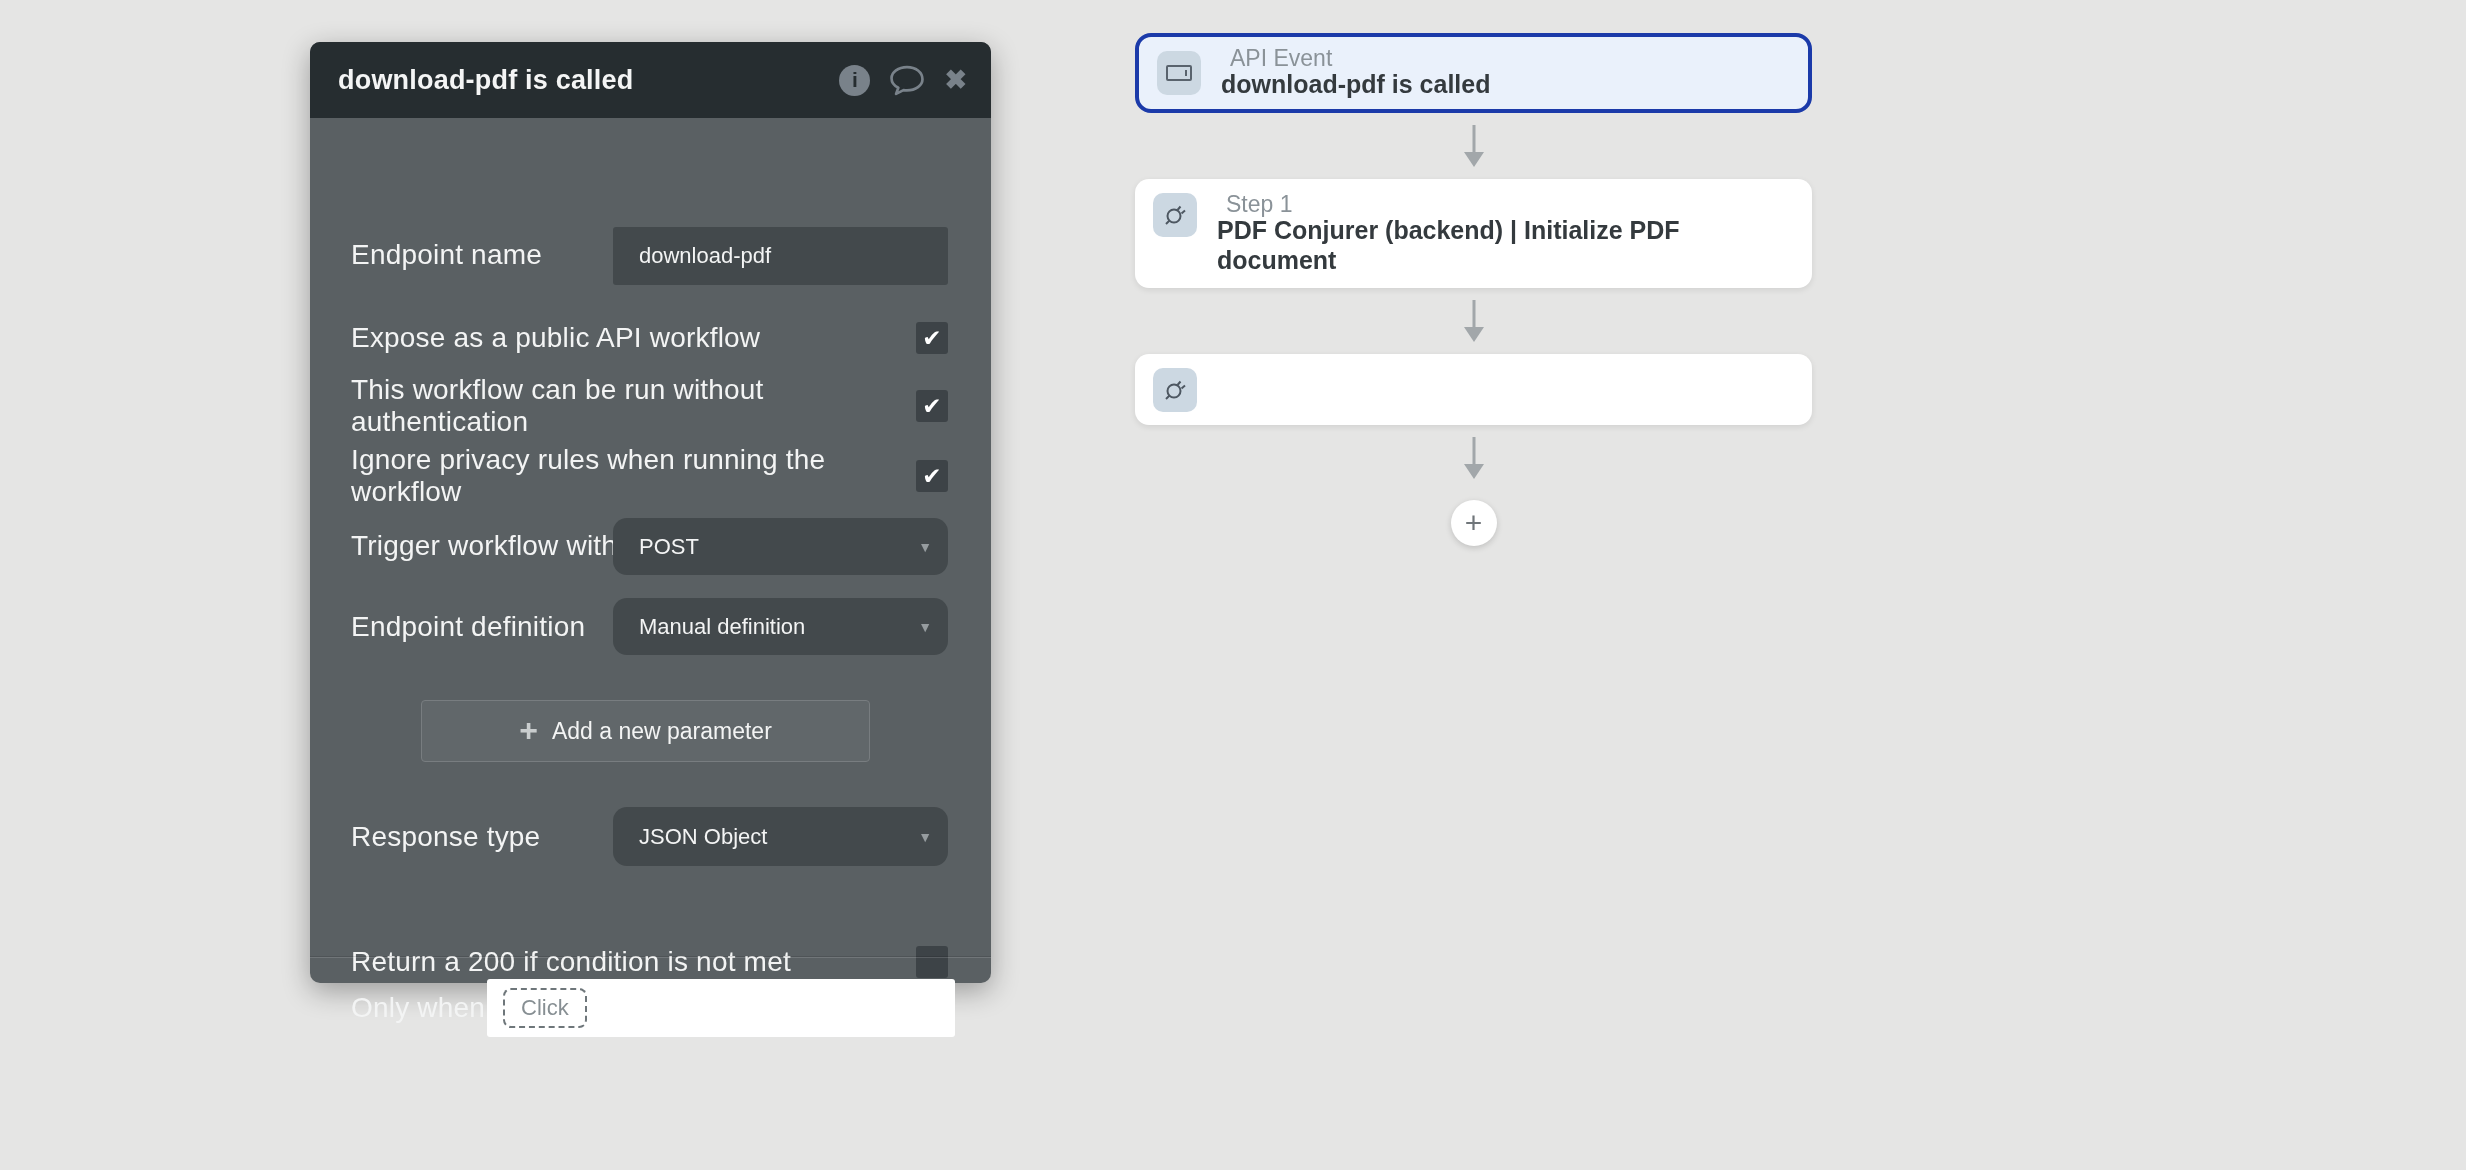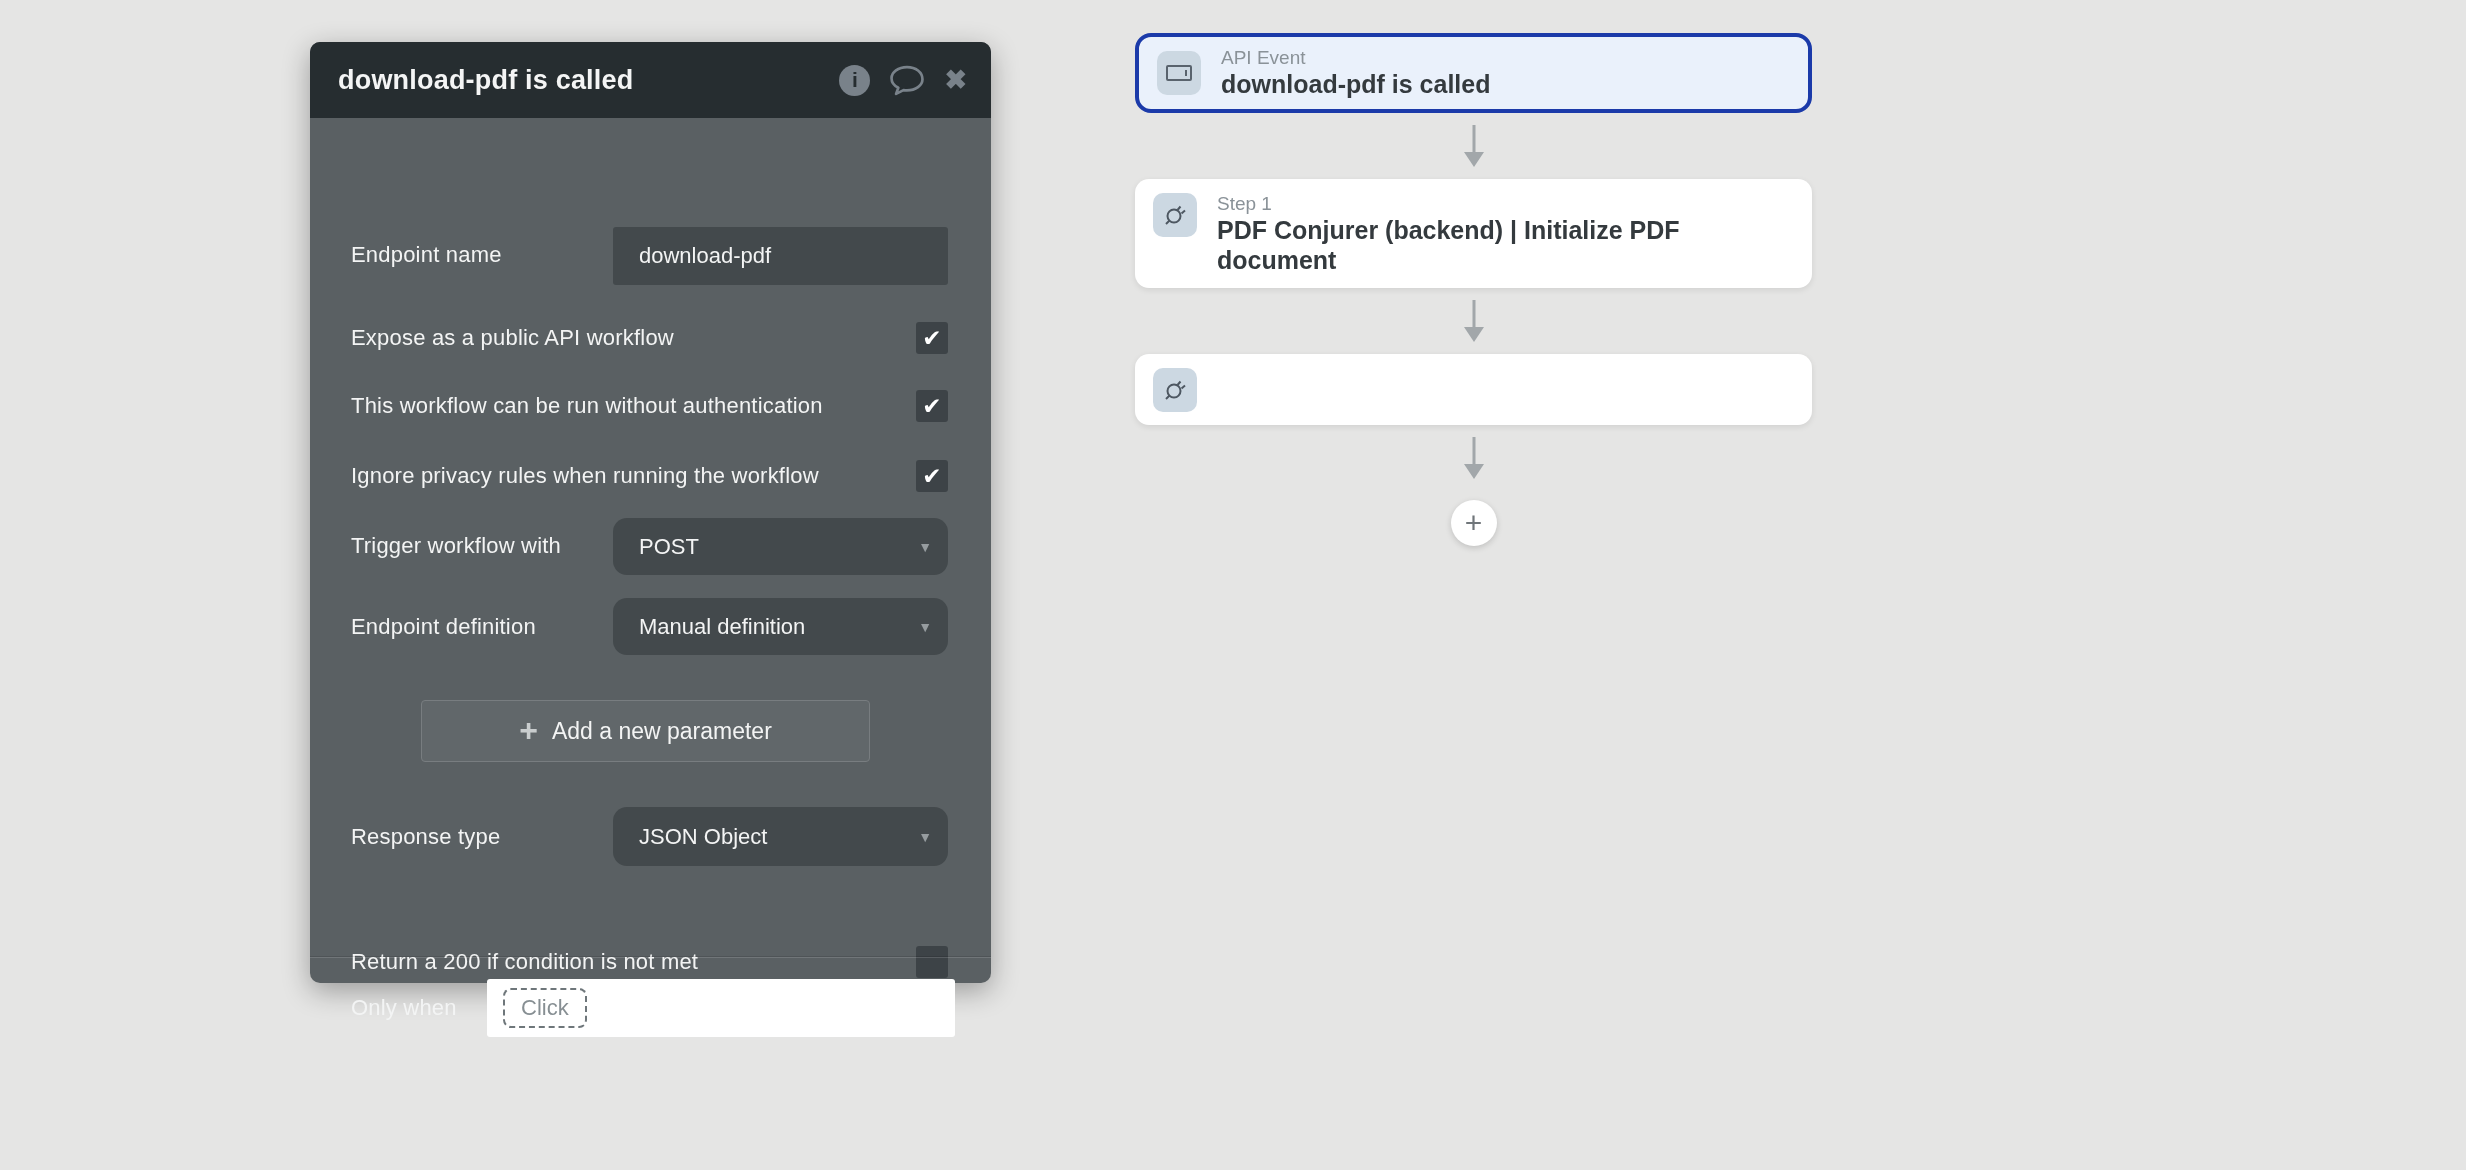--- a/index.html
+++ b/index.html
@@ -12,21 +12,21 @@
   .panel-header{height:76px;background:#262d30;border-radius:10px 10px 0 0;display:flex;
                 align-items:center;padding:0 24px 0 28px;}
   .panel-title{color:#f4f5f5;font-size:27px;font-weight:bold;flex:1;letter-spacing:.2px;}
   .hdr-icons{display:flex;align-items:center;gap:18px;}
   .info-circle{width:31px;height:31px;border-radius:50%;background:#79828a;color:#262d30;
                display:flex;align-items:center;justify-content:center;font-size:21px;font-weight:bold;cursor:pointer;}
   .close-x{color:#79828a;font-size:27px;font-weight:bold;cursor:pointer;line-height:1;}
   .panel-body{position:relative;height:865px;}
 
   .prow{position:absolute;left:41px;right:43px;display:flex;align-items:center;}
-  .plabel{color:#f3f4f4;font-size:22px;letter-spacing:.2px;}
+  .plabel{color:#f3f4f4;font-size:28px;letter-spacing:.2px;}
   .spacer{flex:1;}
 
   .tinput{position:absolute;left:303px;width:335px;height:58px;background:#43494c;border:none;
           border-radius:3px;color:#f3f4f4;font-size:22px;padding:0 18px 0 26px;outline:none;}
   .checkbox{width:32px;height:32px;background:#3d4347;border-radius:3px;display:flex;
             align-items:center;justify-content:center;color:#ffffff;font-size:23px;cursor:pointer;flex:none;}
   .dropdown{position:absolute;left:303px;width:335px;height:57px;background:#43494c;border-radius:14px;
             display:flex;align-items:center;justify-content:space-between;padding:0 16px 0 26px;cursor:pointer;}
   .dropdown .val{color:#f3f4f4;font-size:22px;}
   .dropdown .caret{color:#969c9f;font-size:14px;}
@@ -46,21 +46,21 @@
 
   
   .flow{position:absolute;left:1135px;top:33px;width:677px;display:flex;flex-direction:column;align-items:center;}
   .event-node{width:100%;min-height:79px;background:#eaf1fb;border:4px solid #1b3aa9;border-radius:16px;
               display:flex;align-items:center;gap:20px;padding:10px 18px;cursor:pointer;}
   .icon-tile{width:44px;height:44px;border-radius:10px;background:#ccd8e2;display:flex;
              align-items:center;justify-content:center;flex:none;}
   .apiev-glyph{width:26px;height:16px;border:2px solid #59636d;border-radius:2px;position:relative;}
   .apiev-glyph::after{content:"";position:absolute;right:3px;top:3px;width:2px;height:6px;background:#59636d;}
   .node-text{display:flex;flex-direction:column;}
-  .node-kind{color:#8a9298;font-size:19px;line-height:22px;}
+  .node-kind{color:#8a9298;font-size:23px;line-height:22px;margin-left:9px;}
   .node-title{color:#343a3e;font-size:25px;font-weight:bold;line-height:30px;max-width:520px;}
   .step-card{width:100%;background:#ffffff;border-radius:14px;box-shadow:0 2px 6px rgba(0,0,0,0.09);
              display:flex;align-items:flex-start;gap:20px;padding:14px 20px 13px 18px;cursor:pointer;}
   .arrow-wrap{height:66px;display:flex;align-items:center;justify-content:center;}
   .plus-fab{width:46px;height:46px;border-radius:50%;background:#ffffff;box-shadow:0 2px 6px rgba(0,0,0,0.16);
             display:flex;align-items:center;justify-content:center;color:#70767a;font-size:30px;
             margin-top:9px;cursor:pointer;line-height:1;}
 </style>
 </head>
 <body>

